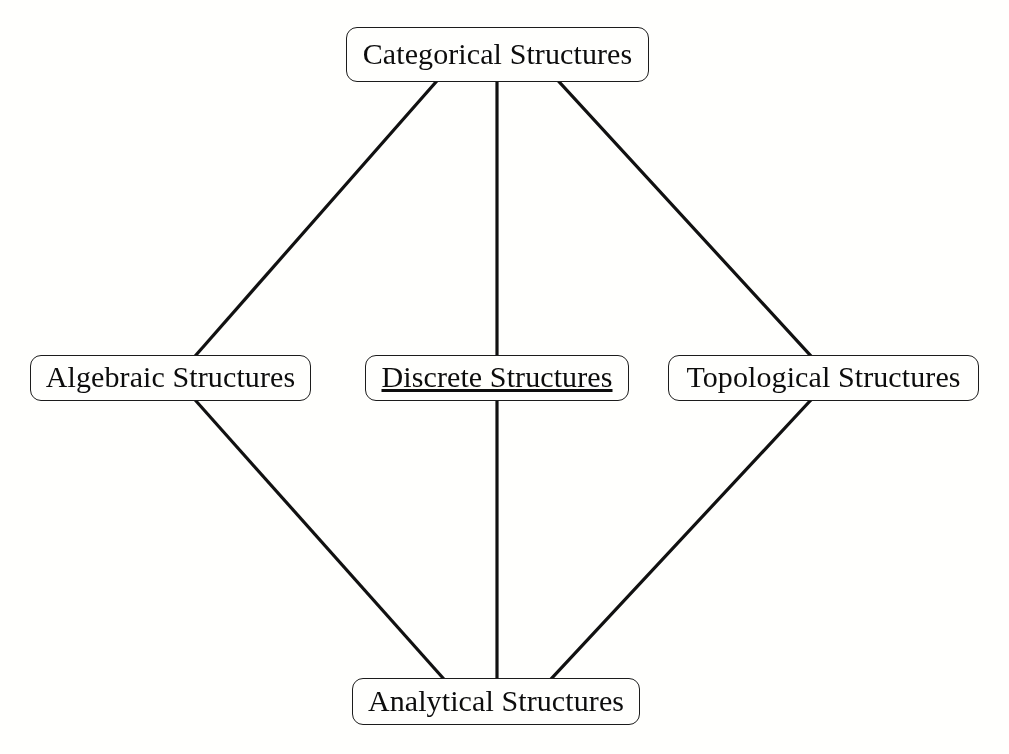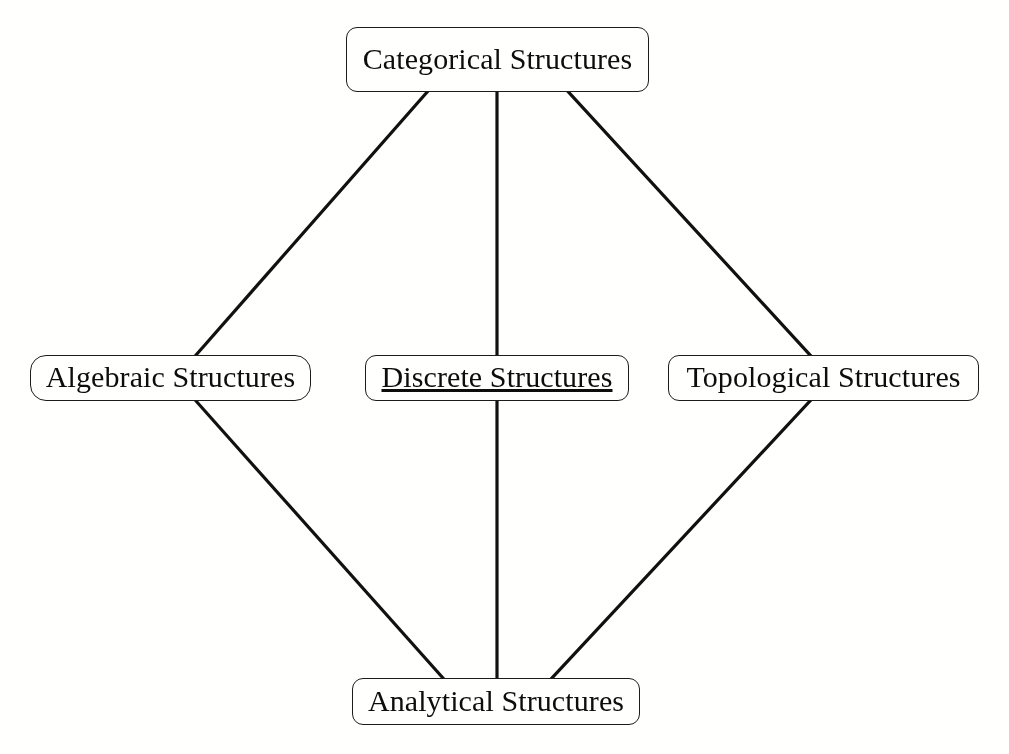--- a/index.html
+++ b/index.html
@@ -53,29 +53,28 @@
     display: block;
     padding: 0 2px;
     transform: translateY(-1px);
   }
 
   
   #node-categorical {
     left: 346px;
     top: 27px;
     width: 303px;
-    height: 65px;
+    height: 55px;
     justify-content: center;
   }
   #node-algebraic {
     left: 30px;
     top: 355px;
     width: 281px;
     height: 46px;
-    border-radius: 16px;
   }
   #node-discrete {
     left: 365px;
     top: 355px;
     width: 264px;
     height: 46px;
     text-decoration: underline;
   }
   #node-topological {
     left: 668px;

